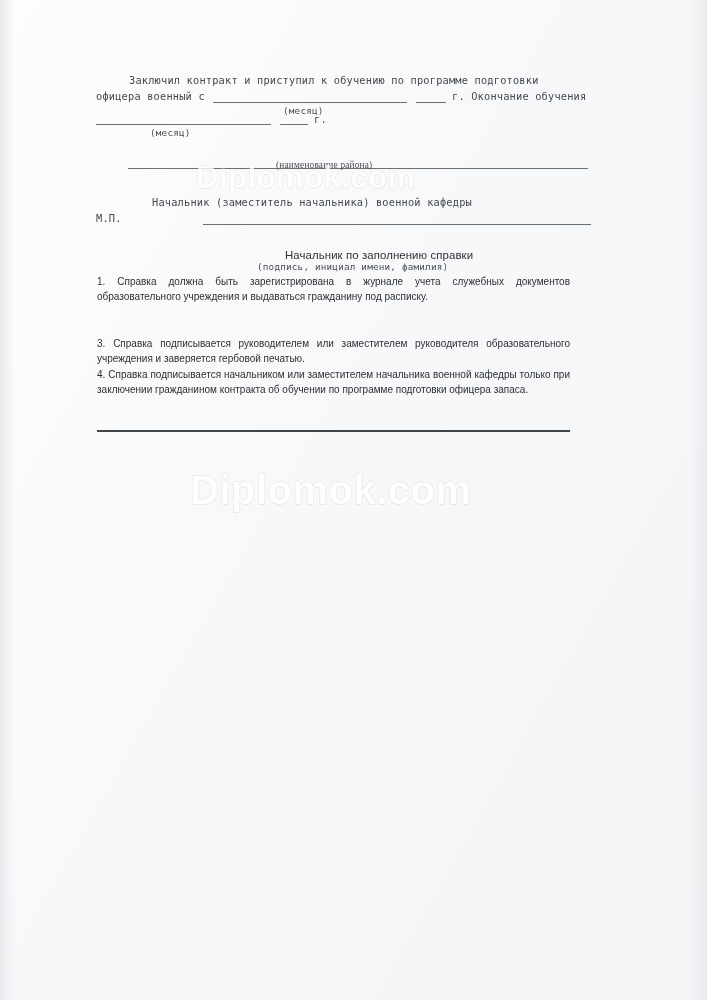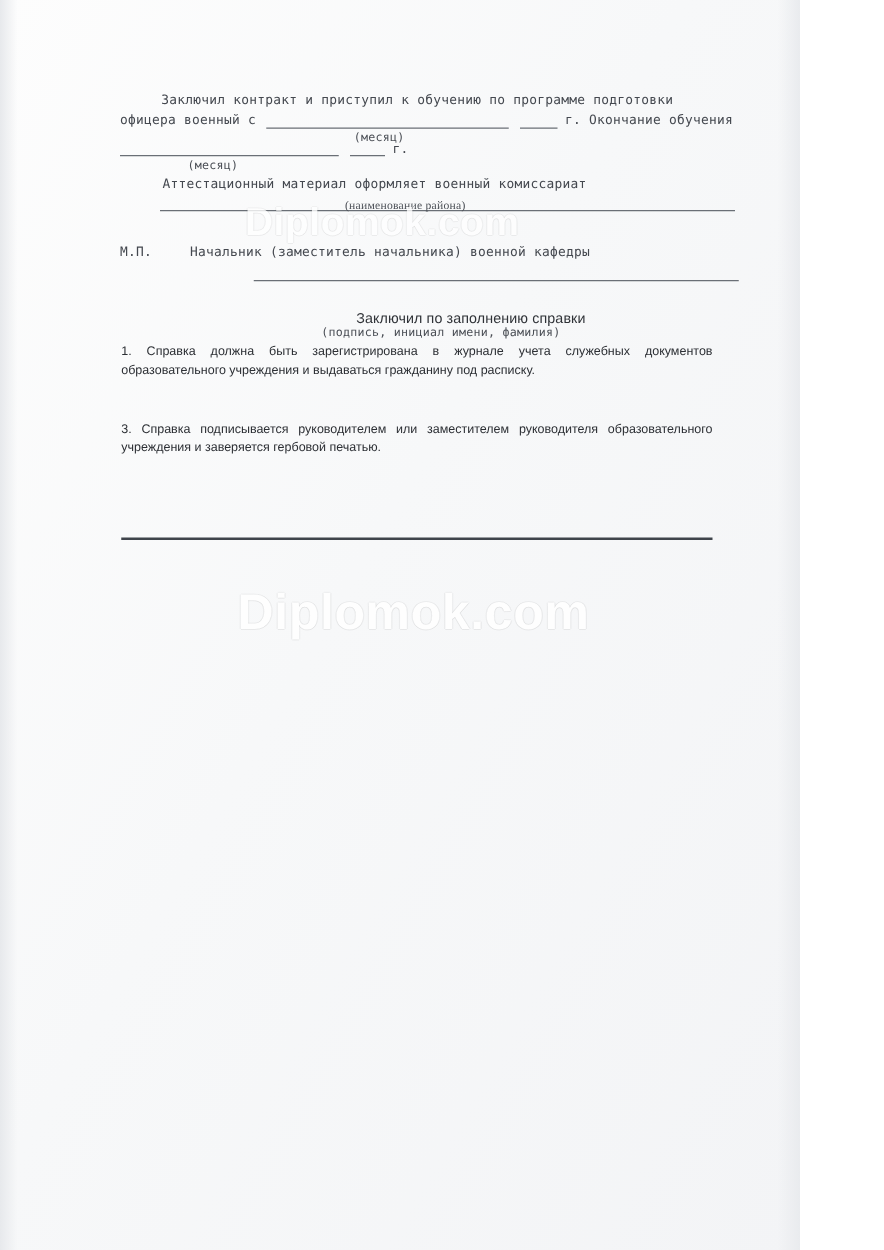--- a/index.html
+++ b/index.html
@@ -8,21 +8,21 @@
   }
   body {
     width: 707px;
     height: 1000px;
     background: #ffffff;
     font-family: "Liberation Sans", sans-serif;
     overflow: hidden;
   }
   #page {
     position: relative;
-    width: 640px;
+    width: 707px;
     height: 1000px;
     background: linear-gradient(120deg, #fdfdfd 0%, #f7f8f9 45%, #f3f4f6 100%);
     overflow: hidden;
   }
   
   #page::before {
     content: "";
     position: absolute;
     left: 0; top: 0;
     width: 14px; height: 1000px;
@@ -138,41 +138,41 @@
     <div class="mono abs" style="left:452px; top:90px;">г. Окончание обучения</div>
 
     <div class="mono-sm abs" style="left:283px; top:105px;">(месяц)</div>
 
     <div class="rule" style="left:96px; top:124px; width:175px;"></div>
     <div class="rule" style="left:280px; top:124px; width:28px;"></div>
     <div class="mono abs" style="left:314px; top:113px;">г.</div>
 
     <div class="mono-sm abs" style="left:150px; top:127px;">(месяц)</div>
 
-    <div class="mono abs" style="left:130px; top:141px;">Аттестационный материал оформляет военный комиссариат</div>
 
     <div class="rule" style="left:128px; top:168px; width:460px;"></div>
 
     <div class="mono-sm abs" style="left:276px; top:160px;font-family:Liberation Serif, serif;">(наименование района)</div>
 
-    <div class="mono abs" style="left:96px; top:196px;">М.П.</div>
+    <div class="mono abs" style="left:96px; top:212px;">М.П.</div>
 
     <div class="mono abs" style="left:152px; top:196px;">Начальник (заместитель начальника) военной кафедры</div>
 
     <div class="rule" style="left:203px; top:224px; width:388px;"></div>
 
     <div class="mono-sm abs" style="left:257px; top:220px;margin-top:41px;">(подпись,  инициал имени,  фамилия)</div>
 
-    <div class="expl-title" style="left:285px; top:249px;">Заключил по заполнению справки</div>
+    <div class="expl-title" style="left:285px; top:249px;">Начальник по заполнению справки</div>
 
     <div class="para" style="left:97px; top:274px; width:473px;">1. Справка должна быть зарегистрирована в журнале учета служебных документов образовательного учреждения и выдаваться гражданину под расписку.</div>
 
 
     <div class="para" style="left:97px; top:336px; width:473px;">3. Справка подписывается руководителем или заместителем руководителя образовательного учреждения и заверяется гербовой печатью.</div>
 
+    <div class="para" style="left:97px; top:367px; width:473px;">4. Справка подписывается начальником или заместителем начальника военной кафедры только при заключении гражданином контракта об обучении по программе подготовки офицера запаса.</div>
 
     <div class="rule thick" style="left:97px; top:430px; width:473px;"></div>
 
   </div>
 
   <div class="watermark" id="wm-top">Diplomok.com</div>
 
   <div class="watermark" id="wm-mid">Diplomok.com</div>
 
 </div>

